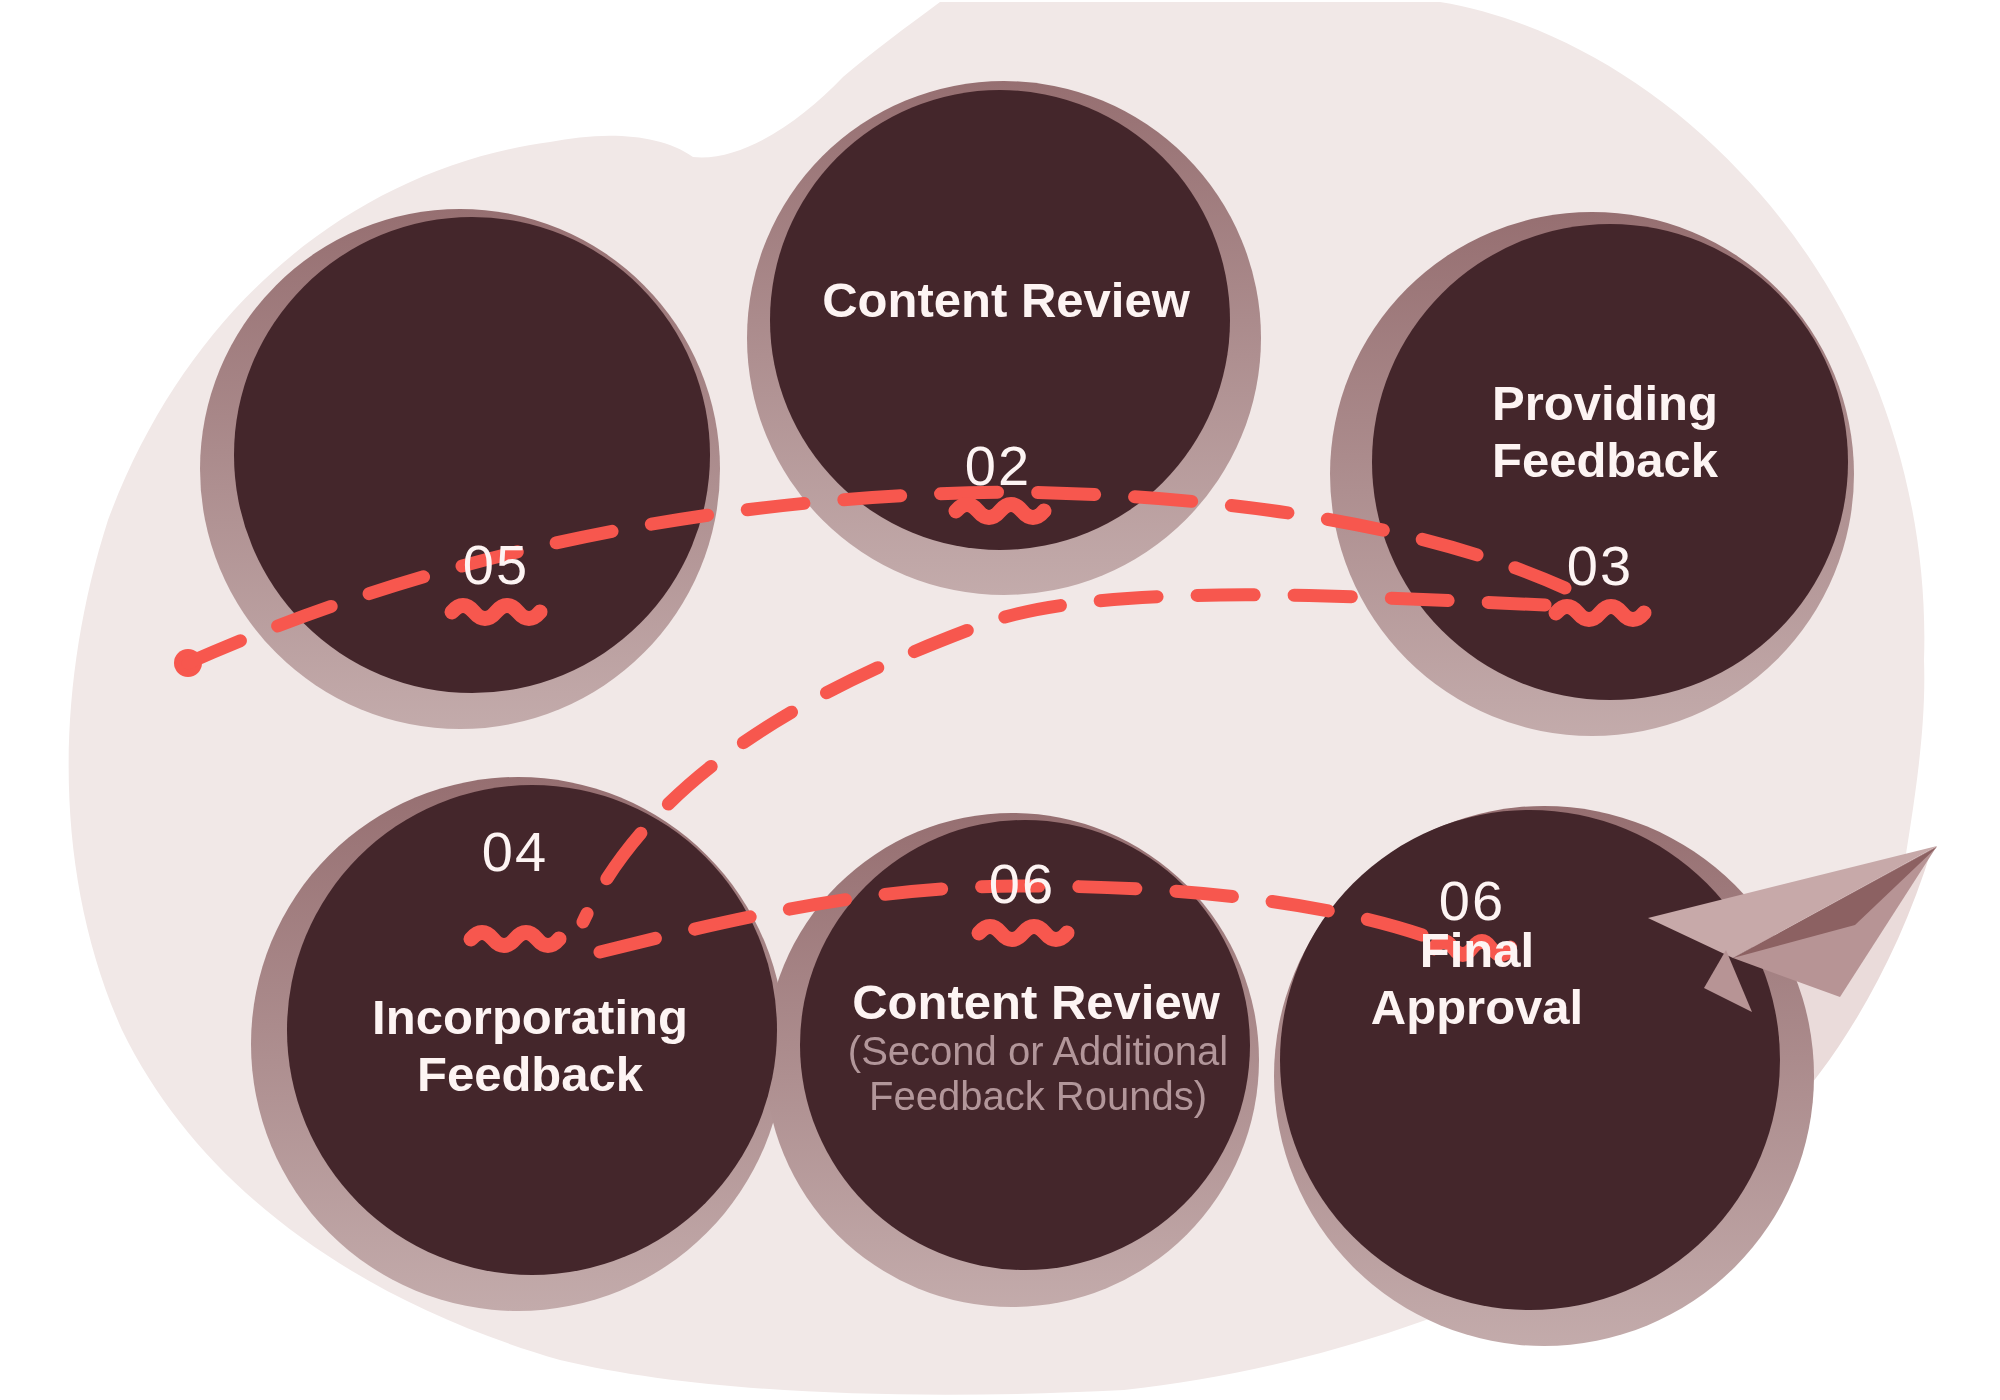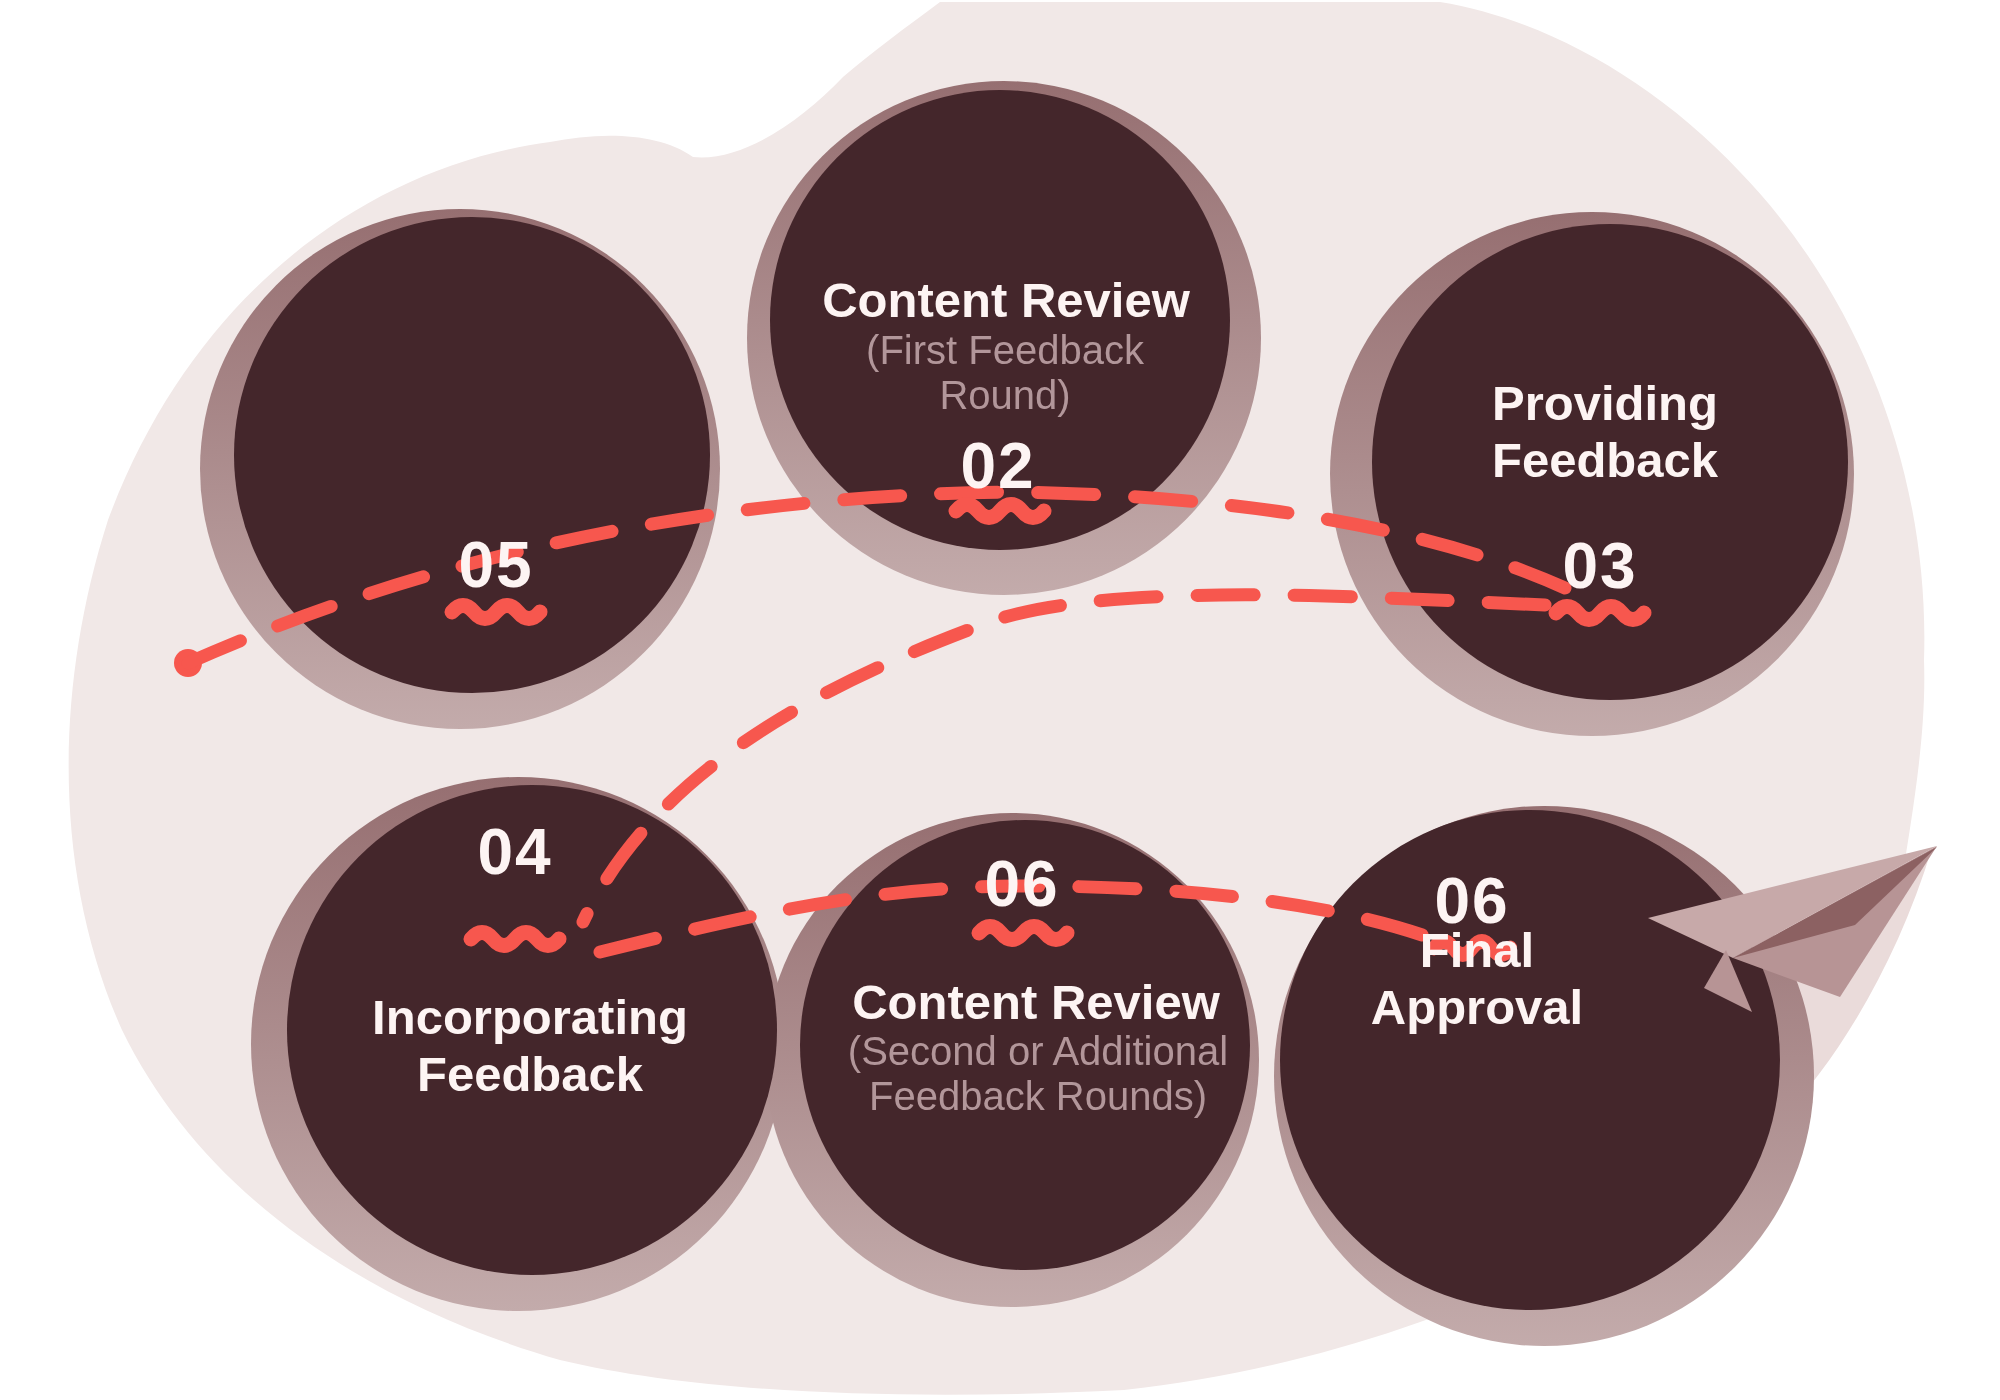--- a/index.html
+++ b/index.html
@@ -14,21 +14,21 @@
   .txt{position:absolute;transform:translate(-50%,-50%);text-align:center;white-space:normal;}
   .title{
     font-size:49px;line-height:1.16;font-weight:600;
     color:var(--title-color,#fdf4f3);letter-spacing:0;
   }
   .subtitle{
     font-size:40px;line-height:1.12;font-weight:500;
     color:var(--subtitle-color,#b2969a);
   }
   .num{
-    font-size:64px;line-height:1;font-weight:700;
+    font-size:56px;line-height:1;font-weight:400;
     color:var(--title-color,#fdf4f3);letter-spacing:2px;
   }
   .blob{fill:var(--blob,#f1e8e7);}
   .dark-circle{fill:var(--circle,#44262b);}
   .shadow-circle{fill:url(#ringGrad);}
   .dash-path{
     fill:none;stroke:var(--accent,#f7574e);
     stroke-width:13;stroke-linecap:round;
     stroke-dasharray:57 40;
   }
@@ -108,21 +108,20 @@
       <polygon class="plane-mid" points="1733,958 1937,846 1840,997"></polygon>
       <polygon class="plane-dark" points="1733,958 1937,847 1855,925"></polygon>
       <polygon class="plane-light" points="1648,918 1937,846 1733,958"></polygon>
       <polygon class="plane-mid" points="1726,950 1752,1012 1704,988"></polygon>
     </g>
   </svg>
 
   <div class="txt num" style="left:496px;top:565px;">05</div>
 
   <div class="txt title" style="left:1006px;top:300px;width:460px;">Content Review</div>
-  <div class="txt subtitle" style="left:1005px;top:373px;width:330px;">(First Feedback Round)</div>
   <div class="txt num" style="left:998px;top:466px;">02</div>
 
   <div class="txt title" style="left:1605px;top:432px;width:300px;">Providing Feedback</div>
   <div class="txt num" style="left:1600px;top:566px;">03</div>
 
   <div class="txt num" style="left:515px;top:852px;">04</div>
   <div class="txt title" style="left:530px;top:1046px;width:360px;">Incorporating Feedback</div>
 
   <div class="txt num" style="left:1022px;top:884px;">06</div>
   <div class="txt title" style="left:1036px;top:1002px;width:460px;">Content Review</div>

